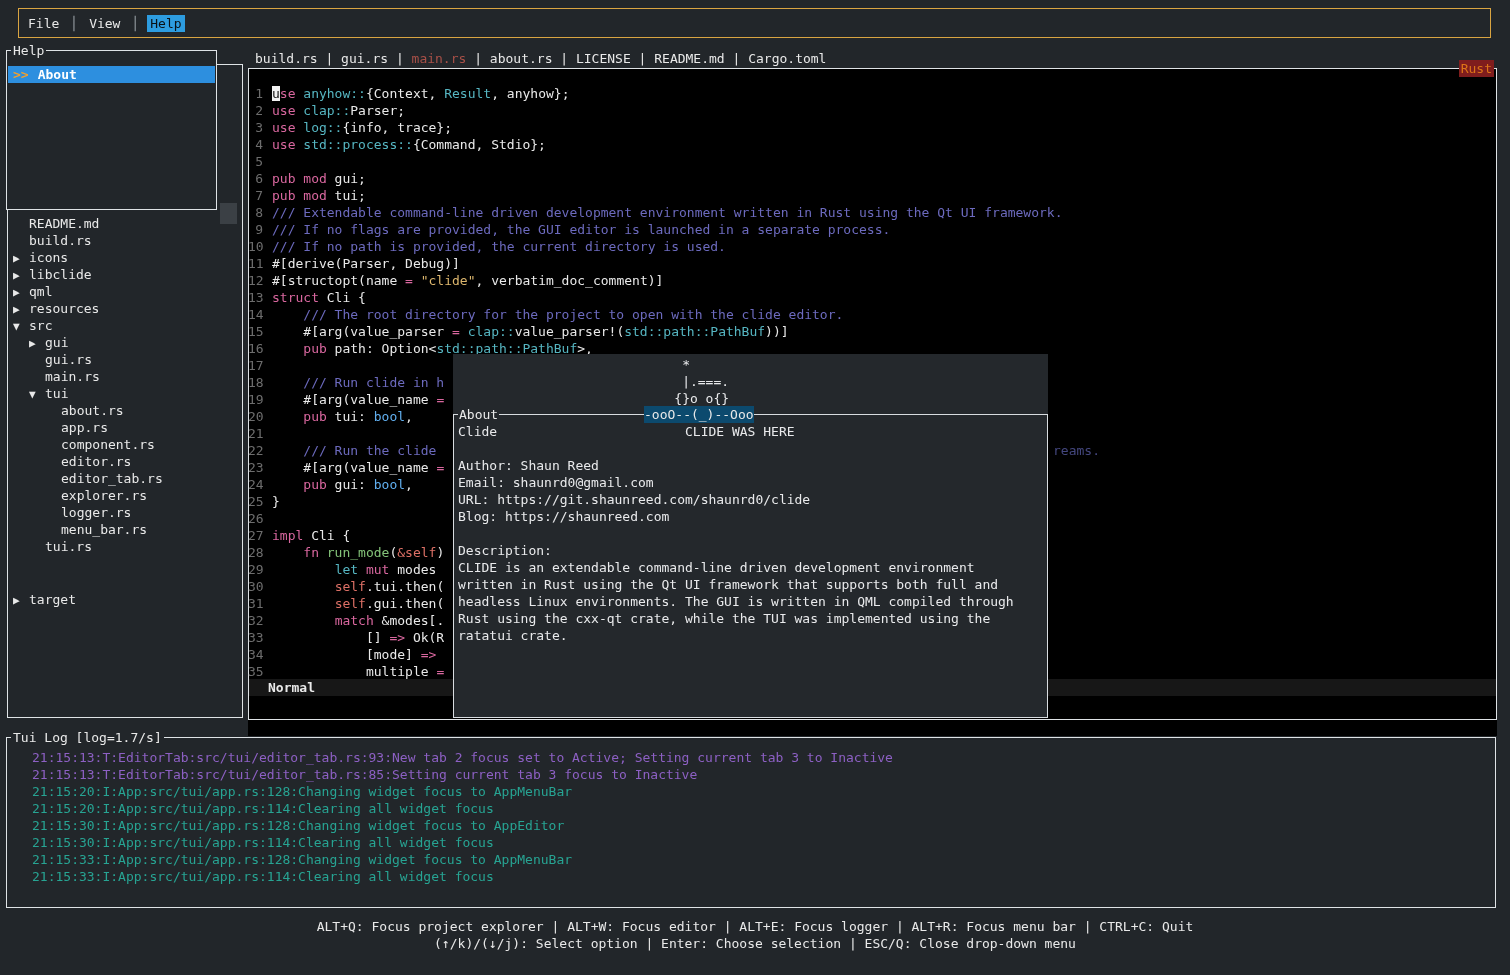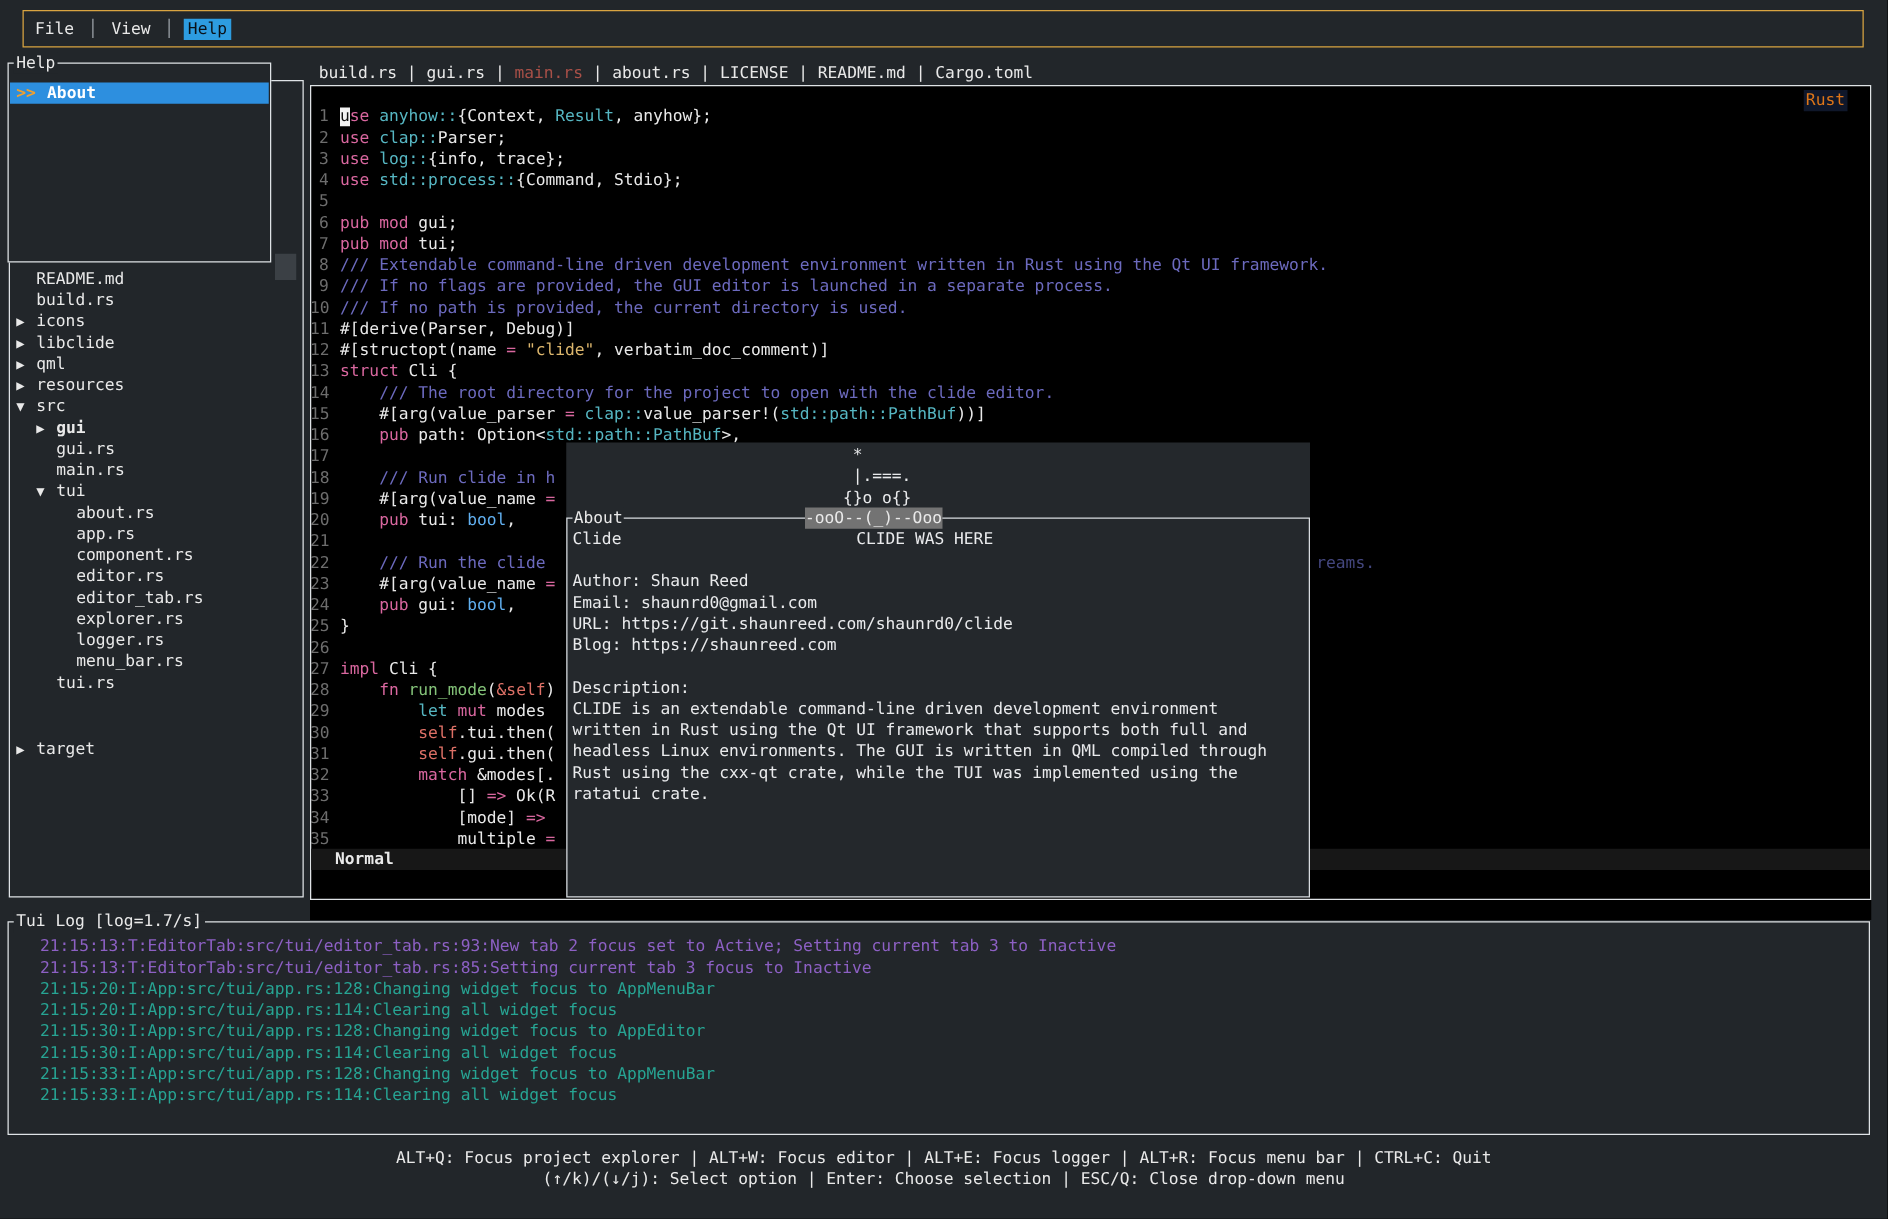--- a/index.html
+++ b/index.html
@@ -31,37 +31,37 @@
   .tree-arrow{display:inline-block;width:16px;font-size:11px;}
   .scroll-thumb{position:absolute;left:212px;top:138px;width:17px;height:21px;background:#3b4045;}
   
   .tabsbar{position:absolute;left:255px;top:50px;height:17px;white-space:pre;}
   .tab.active{color:#a85048;}
   .tabsep{color:#e9e9e9;}
   
   .editor-black{position:absolute;left:248px;top:68px;width:1249px;height:668px;background:#000;z-index:2;}
   .editor-borderbox{position:absolute;left:0;top:0;width:1249px;height:652px;
     border:1px solid #dfe3e6;box-sizing:border-box;}
-  .rust-badge{position:absolute;top:-9px;right:18px;color:#dd7518;background:#0f172a;padding:0 2px;margin-top:12px;}
+  .rust-badge{position:absolute;top:-9px;right:2px;color:#dd7518;background:#7f1d1d;padding:0 2px;}
   .code{position:absolute;left:0;top:17px;}
   .cl{height:17px;white-space:pre;}
   .ln{display:inline-block;width:15px;margin-right:9px;text-align:right;color:#6d6d6d;}
   .c-kw{color:#d9679f}.c-path{color:#56b6c2}.c-ty{color:#61afef}.c-doc{color:#6c6abe}
   .c-str{color:#dcb66d}.c-fn{color:#84c379}.c-self{color:#dd7066}.c-pl{color:#e9e9e9}
   .c-cur{background:#f2f2f2;color:#111;}
   .line22-tail{position:absolute;left:805px;top:374px;color:#44477f;}
   .modebar{position:absolute;left:1px;top:611px;width:1247px;height:17px;background:#171717;}
   .modebar span{margin-left:19px;font-weight:bold;}
   
   .popup-wrap{position:absolute;left:453px;top:354px;width:595px;height:364px;background:#24282c;z-index:5;}
   .art{position:absolute;left:190px;top:2px;white-space:pre;color:#e9eaec;}
   .popup-box{position:absolute;left:0;top:60px;right:0;bottom:0;
     border:1px solid #d8dce0;box-sizing:border-box;}
   .popup-title{position:absolute;top:-9px;left:4px;background:#24282c;padding:0 1px;}
-  .border-art{position:absolute;top:-9px;left:190px;background:#737373;}
+  .border-art{position:absolute;top:-9px;left:190px;background:#0c4a6e;}
   .popup-content{position:absolute;left:4px;top:8px;white-space:pre;color:#e9eaec;}
   
   .logpanel{position:absolute;left:6px;top:737px;width:1490px;height:171px;
     border:1px solid #dfe3e6;box-sizing:border-box;}
   .log-lines{position:absolute;left:4px;top:11px;right:2px;}
   .logline{height:17px;white-space:pre;overflow:hidden;margin-left:21px;}
   .logline.trace{color:#8d60c4;}
   .logline.info{color:#27a493;}
   
   .helpbar{position:absolute;left:0;top:918px;width:1510px;text-align:center;}
@@ -82,21 +82,21 @@
 
 <div class="explorer">
   <div class="tree">
       <div class="tree-row" style="padding-left: 5px;"><span class="tree-arrow"></span><span>README.md</span></div>
       <div class="tree-row" style="padding-left: 5px;"><span class="tree-arrow"></span><span>build.rs</span></div>
       <div class="tree-row" style="padding-left: 5px;"><span class="tree-arrow">▶</span><span>icons</span></div>
       <div class="tree-row" style="padding-left: 5px;"><span class="tree-arrow">▶</span><span>libclide</span></div>
       <div class="tree-row" style="padding-left: 5px;"><span class="tree-arrow">▶</span><span>qml</span></div>
       <div class="tree-row" style="padding-left: 5px;"><span class="tree-arrow">▶</span><span>resources</span></div>
       <div class="tree-row" style="padding-left: 5px;"><span class="tree-arrow">▼</span><span>src</span></div>
-      <div class="tree-row" style="padding-left: 21px; font-weight: bold;"><span class="tree-arrow">▶</span><span>gui</span></div>
+      <div class="tree-row" style="padding-left: 21px;"><span class="tree-arrow">▶</span><span>gui</span></div>
       <div class="tree-row" style="padding-left: 21px;"><span class="tree-arrow"></span><span>gui.rs</span></div>
       <div class="tree-row" style="padding-left: 21px;"><span class="tree-arrow"></span><span>main.rs</span></div>
       <div class="tree-row" style="padding-left: 21px;"><span class="tree-arrow">▼</span><span>tui</span></div>
       <div class="tree-row" style="padding-left: 37px;"><span class="tree-arrow"></span><span>about.rs</span></div>
       <div class="tree-row" style="padding-left: 37px;"><span class="tree-arrow"></span><span>app.rs</span></div>
       <div class="tree-row" style="padding-left: 37px;"><span class="tree-arrow"></span><span>component.rs</span></div>
       <div class="tree-row" style="padding-left: 37px;"><span class="tree-arrow"></span><span>editor.rs</span></div>
       <div class="tree-row" style="padding-left: 37px;"><span class="tree-arrow"></span><span>editor_tab.rs</span></div>
       <div class="tree-row" style="padding-left: 37px;"><span class="tree-arrow"></span><span>explorer.rs</span></div>
       <div class="tree-row" style="padding-left: 37px;"><span class="tree-arrow"></span><span>logger.rs</span></div>

